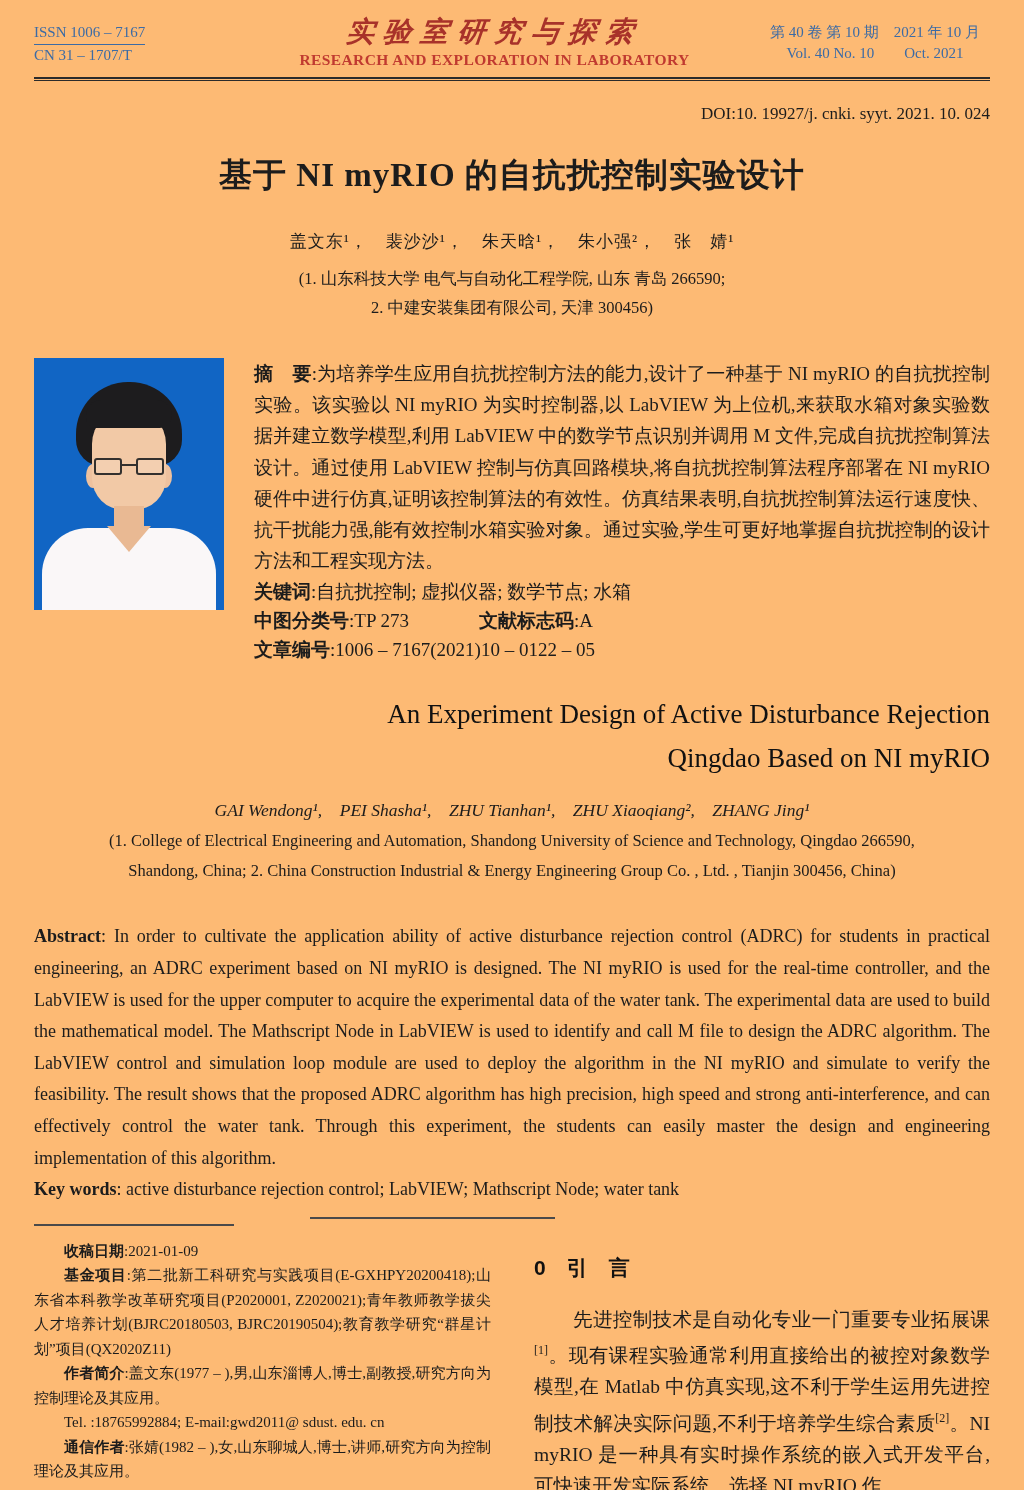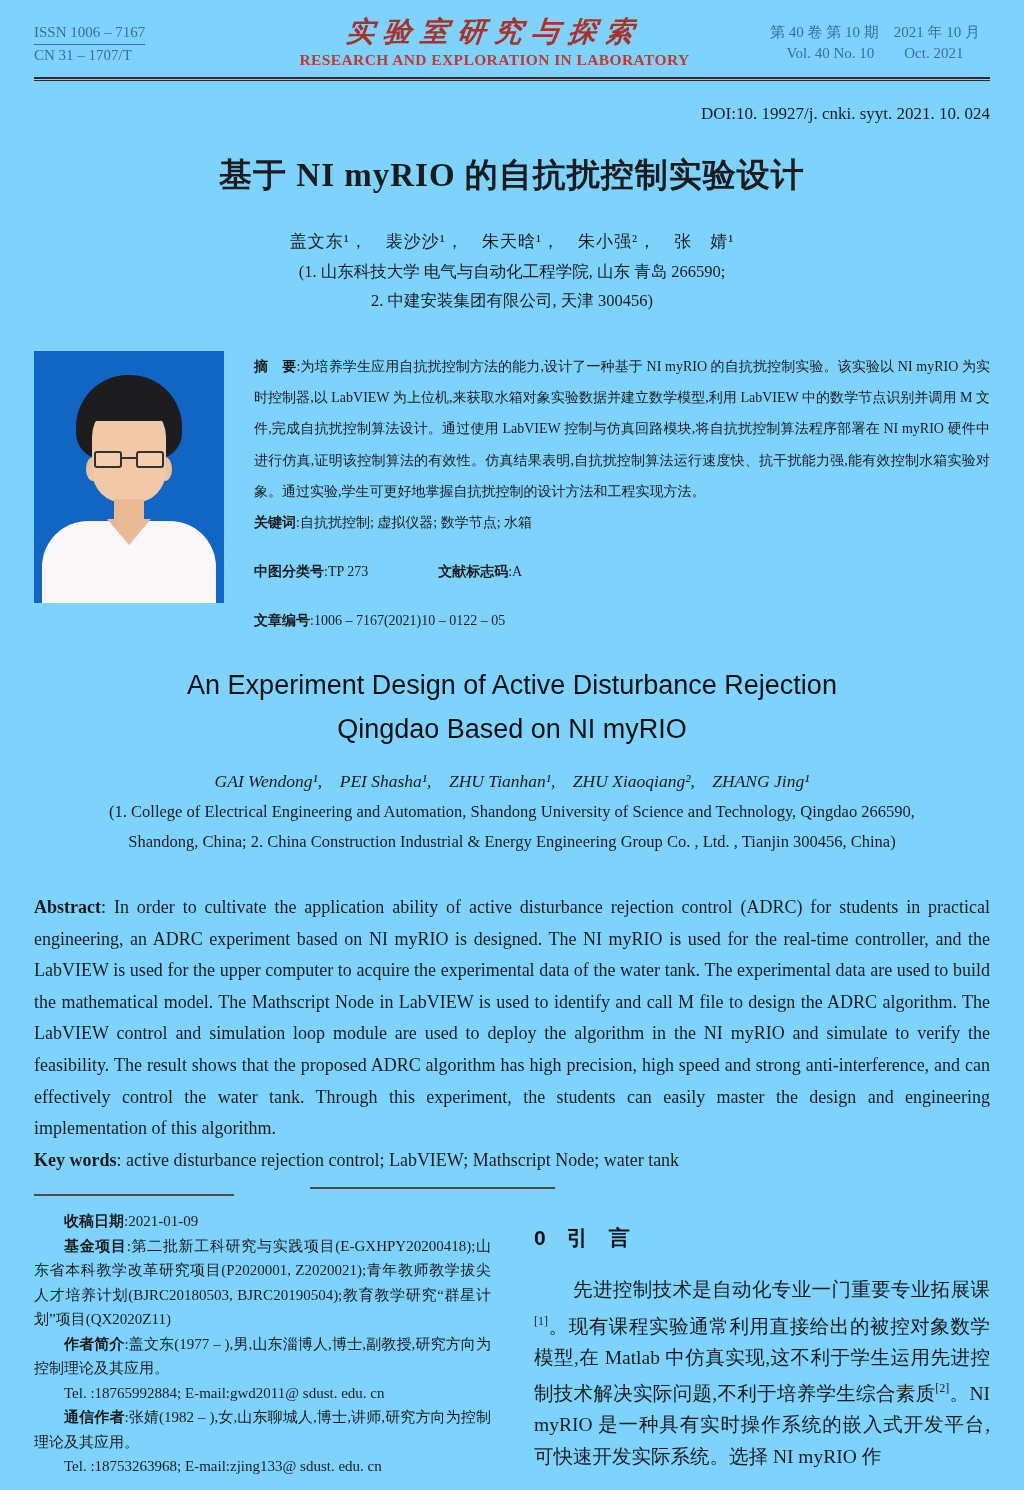--- a/index.html
+++ b/index.html
@@ -1,19 +1,19 @@
 <!DOCTYPE html>
 <html><head>
 <meta charset="utf-8">
 <style>
   * { margin:0; padding:0; box-sizing:border-box; }
   html,body { background:#e9e9e9; }
   body { width:1024px; font-family:"Liberation Serif", serif; color:#1c1c1c; }
   .page {
-    width:1024px; height:1490px; background:#7dd3fc;
+    width:1024px; height:1490px; background:#fdba74;
     padding:16px 34px 0 34px; overflow:hidden; position:relative;
   }
 
   
   .masthead { display:flex; align-items:flex-start; }
   .mh-left { width:195px; color:#3c6ba5; font-size:15px; line-height:21px; padding-top:6px; }
   .mh-left .issn { display:inline-block; border-bottom:1.5px solid #3c6ba5; padding-bottom:1px; }
   .mh-center { flex:1; text-align:center; }
   .logo-cn {
     font-family:"DejaVu Serif", serif; font-style:italic; font-weight:700;
@@ -26,47 +26,47 @@
   }
   .mh-right { width:230px; color:#3c6ba5; font-size:15px; line-height:21px; text-align:center; padding-top:6px; white-space:nowrap; }
 
   .rule-double { margin-top:7px; height:4px; border-top:2.5px solid #2b2b2b; border-bottom:1.5px solid #2b2b2b; }
 
   .doi { text-align:right; font-size:17px; line-height:22px; margin-top:22px; }
 
   
   .title-cn { text-align:center; font-size:33px; font-weight:700; line-height:46px; letter-spacing:1px; margin-top:27px; }
   .authors-cn { text-align:center; font-size:17px; line-height:30px; margin-top:29px; letter-spacing:1px; }
-  .affil-cn { text-align:center; font-size:16.5px; line-height:29px; margin-top:0; }
+  .affil-cn { text-align:center; font-size:16.5px; line-height:29px; margin-top:7px; }
 
   
   .abstract-row { display:flex; margin-top:36px; }
   .photo { width:190px; height:252px; background:#1165c4; position:relative; overflow:hidden; flex:none; }
   .p-hair { position:absolute; top:24px; left:42px; width:106px; height:84px; background:#1d1c1e; border-radius:52px 52px 26px 26px; }
   .p-ear-l,.p-ear-r { position:absolute; top:106px; width:14px; height:24px; background:#eec19e; border-radius:50%; }
   .p-ear-l { left:52px; } .p-ear-r { right:52px; }
   .p-face { position:absolute; top:50px; left:58px; width:74px; height:102px; background:#f2c9a6; border-radius:36px 36px 32px 32px; }
   .p-fringe { position:absolute; top:42px; left:52px; width:86px; height:28px; background:#1d1c1e; border-radius:44px 44px 36px 30px; }
   .p-glasses { position:absolute; top:100px; left:59px; width:72px; height:20px; }
   .p-lens { position:absolute; top:0; width:28px; height:17px; border:2px solid #33302e; border-radius:3px; background:rgba(255,255,255,0.12); }
   .p-lens.left { left:1px; } .p-lens.right { right:1px; }
   .p-bridge { position:absolute; top:6px; left:29px; width:14px; height:2px; background:#33302e; }
   .p-neck { position:absolute; top:148px; left:80px; width:30px; height:28px; background:#e9b993; }
   .p-shirt { position:absolute; top:170px; left:8px; width:174px; height:82px; background:#faf7f8; border-radius:46px 46px 0 0; }
   .p-collar { position:absolute; top:168px; left:73px; width:0; height:0;
     border-left:22px solid transparent; border-right:22px solid transparent; border-top:26px solid #e9b993; }
 
-  .abstract-cn { flex:1; margin-left:30px; font-size:14px; line-height:31.2px; text-align:justify; }
+  .abstract-cn { flex:1; margin-left:30px; font-size:19px; line-height:31.2px; text-align:justify; }
   .lbl { font-family:"Liberation Sans", sans-serif; font-weight:700; }
-  .abstract-cn .meta { line-height:29px; text-align:left;margin-top:20px; }
+  .abstract-cn .meta { line-height:29px; text-align:left; }
   .abstract-cn .meta.first { margin-top:1px; }
   .gap { margin-left:70px; }
 
   
-  .title-en { text-align:center; font-family:Liberation Sans, sans-serif; font-size:27px; line-height:44px; margin-top:28px; color:#111; }
+  .title-en { text-align:right; font-family:Liberation Serif, serif; font-size:27px; line-height:44px; margin-top:28px; color:#111; }
   .authors-en { text-align:center; font-style:italic; font-size:17.5px; line-height:24px; margin-top:18px; }
   .affil-en { text-align:center; font-size:16.5px; line-height:30px; margin-top:4px; }
 
   .abstract-en { margin-top:35px; font-size:18px; line-height:31.6px; text-align:justify; }
   .keywords-en { font-size:18px; line-height:31.6px; text-align:left; }
   .lbl-en { font-weight:700; }
 
   
   .divider-a { width:245px; border-top:2px solid #4a4a4a; margin:11px 0 0 276px; }
   .divider-b { width:200px; border-top:2px solid #4a4a4a; margin-top:5px; }

